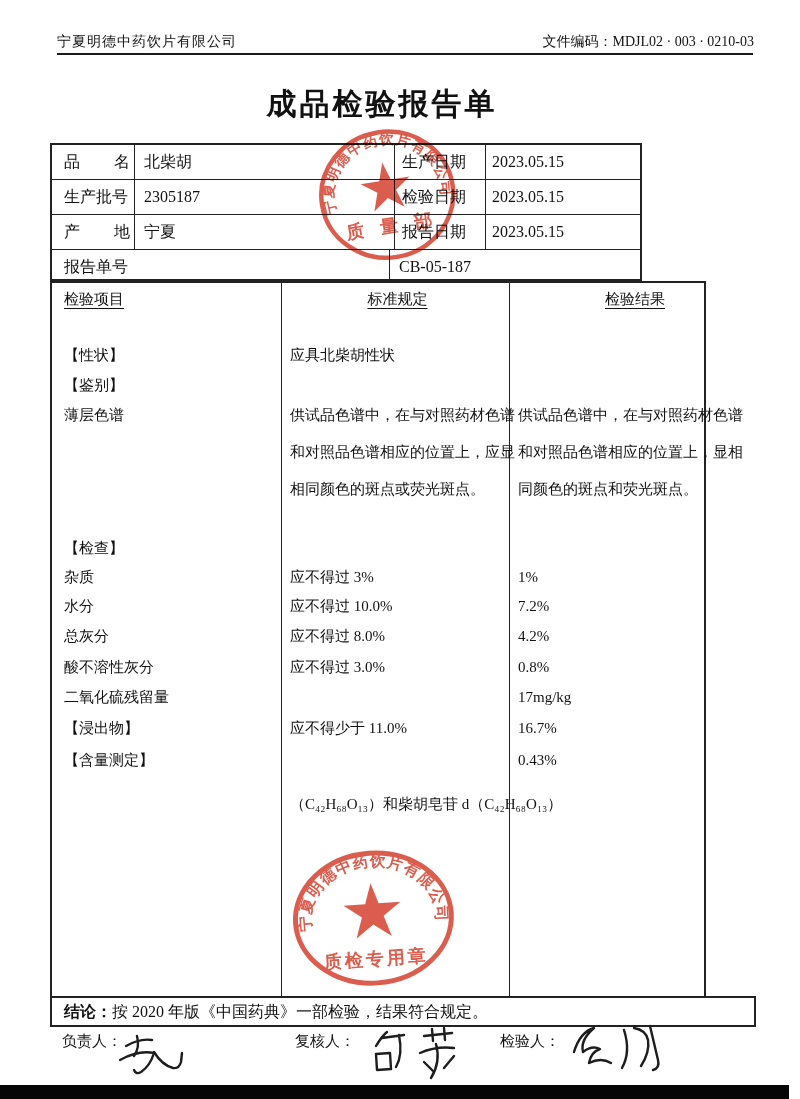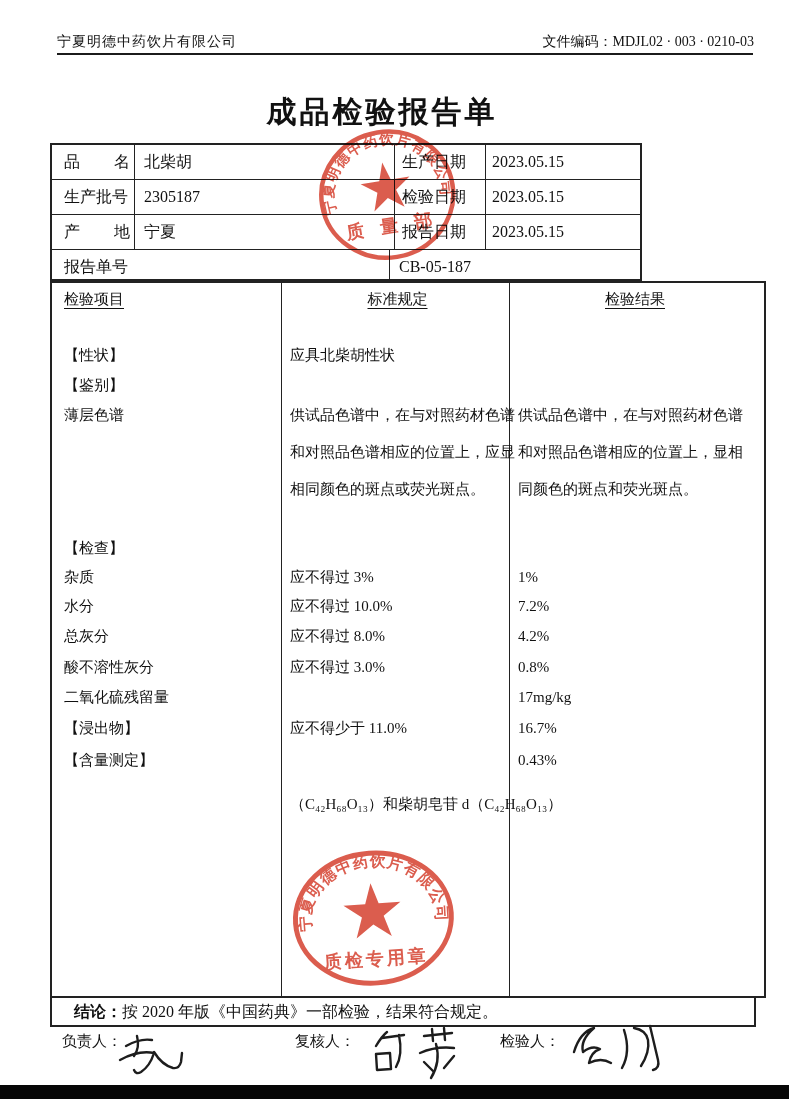--- a/index.html
+++ b/index.html
@@ -5,42 +5,42 @@
   html,body{margin:0;padding:0;background:#ffffff;}
   #page{
     position:relative;width:800px;height:1099px;background:#ffffff;overflow:hidden;
     font-family:"Liberation Serif","DejaVu Serif",serif;color:#111;
   }
   
   .hdr-company{position:absolute;left:57px;top:33px;font-size:14px;letter-spacing:1px;}
   .hdr-code{position:absolute;right:46px;top:33px;font-size:14px;}
   .hdr-rule{position:absolute;left:57px;top:53px;width:696px;height:2px;background:#1b1b1b;}
   .doc-title{position:absolute;left:0;top:84px;width:764px;text-align:center;
-    font-size:30px;font-weight:bold;letter-spacing:3px;margin-top:8px;}
+    font-size:30px;font-weight:bold;letter-spacing:3px;}
   
   .info-tbl{position:absolute;left:50px;top:143px;width:592px;height:138px;
     border:2px solid #222;box-sizing:border-box;}
   .hline{position:absolute;left:0;width:100%;height:1px;background:#222;}
   .vline{position:absolute;width:1px;background:#222;}
   .icell{position:absolute;height:34px;line-height:34px;font-size:16px;white-space:nowrap;}
   .ilabel-j{width:66px;text-align:justify;text-align-last:justify;}
   
-  .det-tbl{position:absolute;left:50px;top:281px;width:716px;height:717px;
+  .det-tbl{position:absolute;left:50px;top:281px;width:656px;height:717px;
     border:2px solid #222;box-sizing:border-box;}
   .det-v1{left:229px;top:0;height:100%;}
   .det-v2{left:457px;top:0;height:100%;}
   .dcell{position:absolute;font-size:15px;line-height:20px;white-space:nowrap;}
   .c1{left:12px;}
   .c2{left:238px;width:215px;}
   .c3{left:466px;width:234px;}
   .colhdr{text-decoration:underline;text-underline-offset:4px;}
   .ch2{text-align:center;}
   
   .concl{position:absolute;left:50px;top:996px;width:706px;height:31px;
-    border:2px solid #222;box-sizing:border-box;line-height:27px;font-size:16px;padding-left:22px;}
+    border:2px solid #222;box-sizing:border-box;line-height:27px;font-size:16px;padding-left:12px;}
   .concl b{font-weight:bold;}
   .sig-label{position:absolute;top:1032px;font-size:15px;}
   .sig-svg{position:absolute;}
   .sig-svg path{fill:none;stroke:#1d1d1d;stroke-width:2.4;stroke-linecap:round;stroke-linejoin:round;}
   
   .stamp{position:absolute;mix-blend-mode:multiply;opacity:.85;}
   .stamp text{font-family:"Liberation Serif","DejaVu Serif",serif;font-weight:bold;}
   
   .scan-bar{position:absolute;left:0;top:1085px;width:789px;height:14px;background:#060606;}
 </style>

